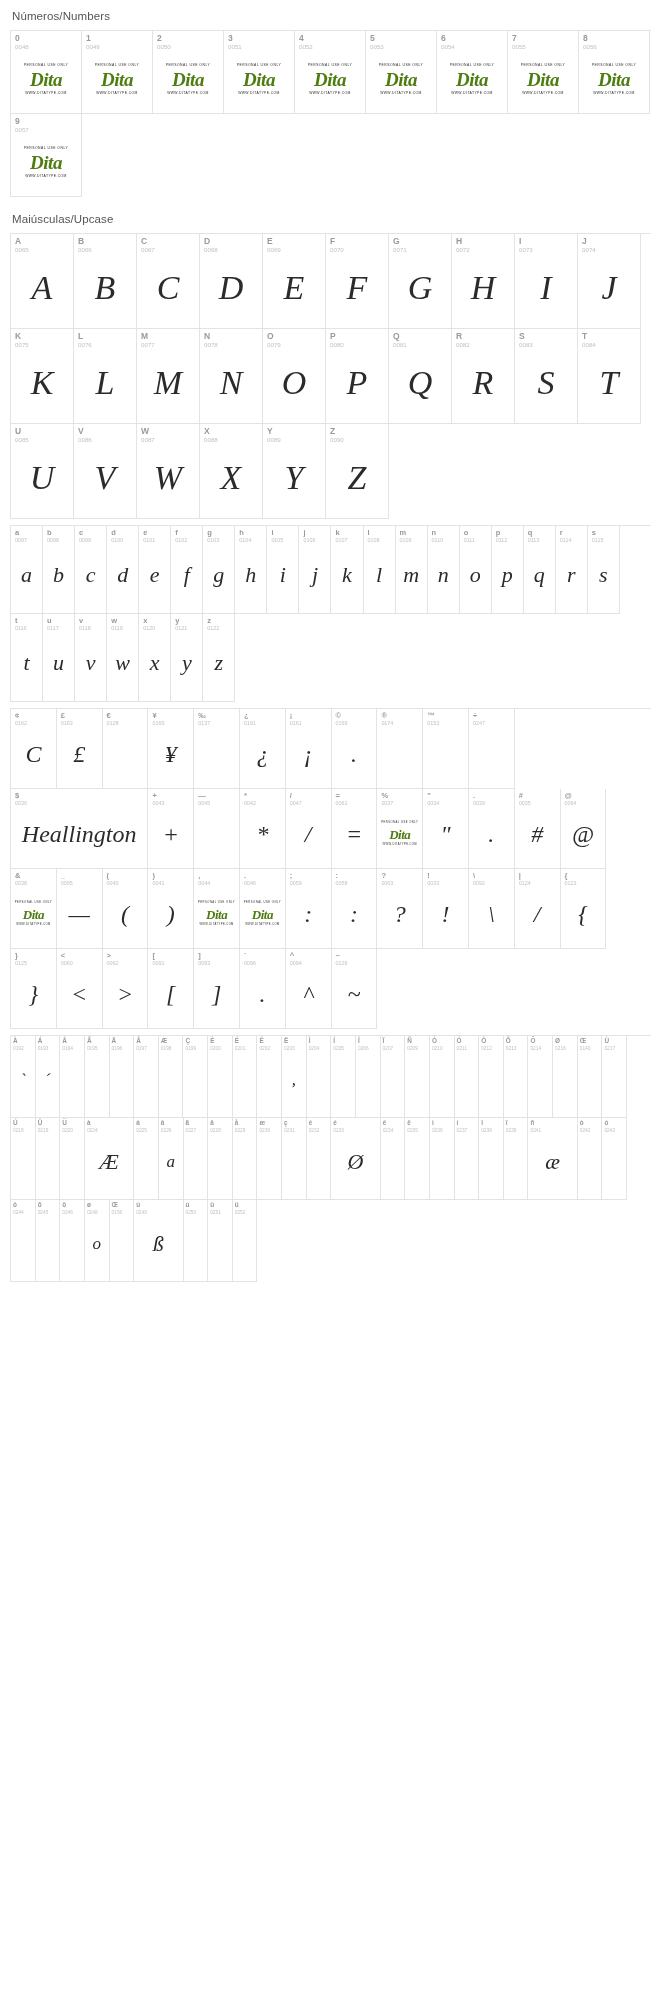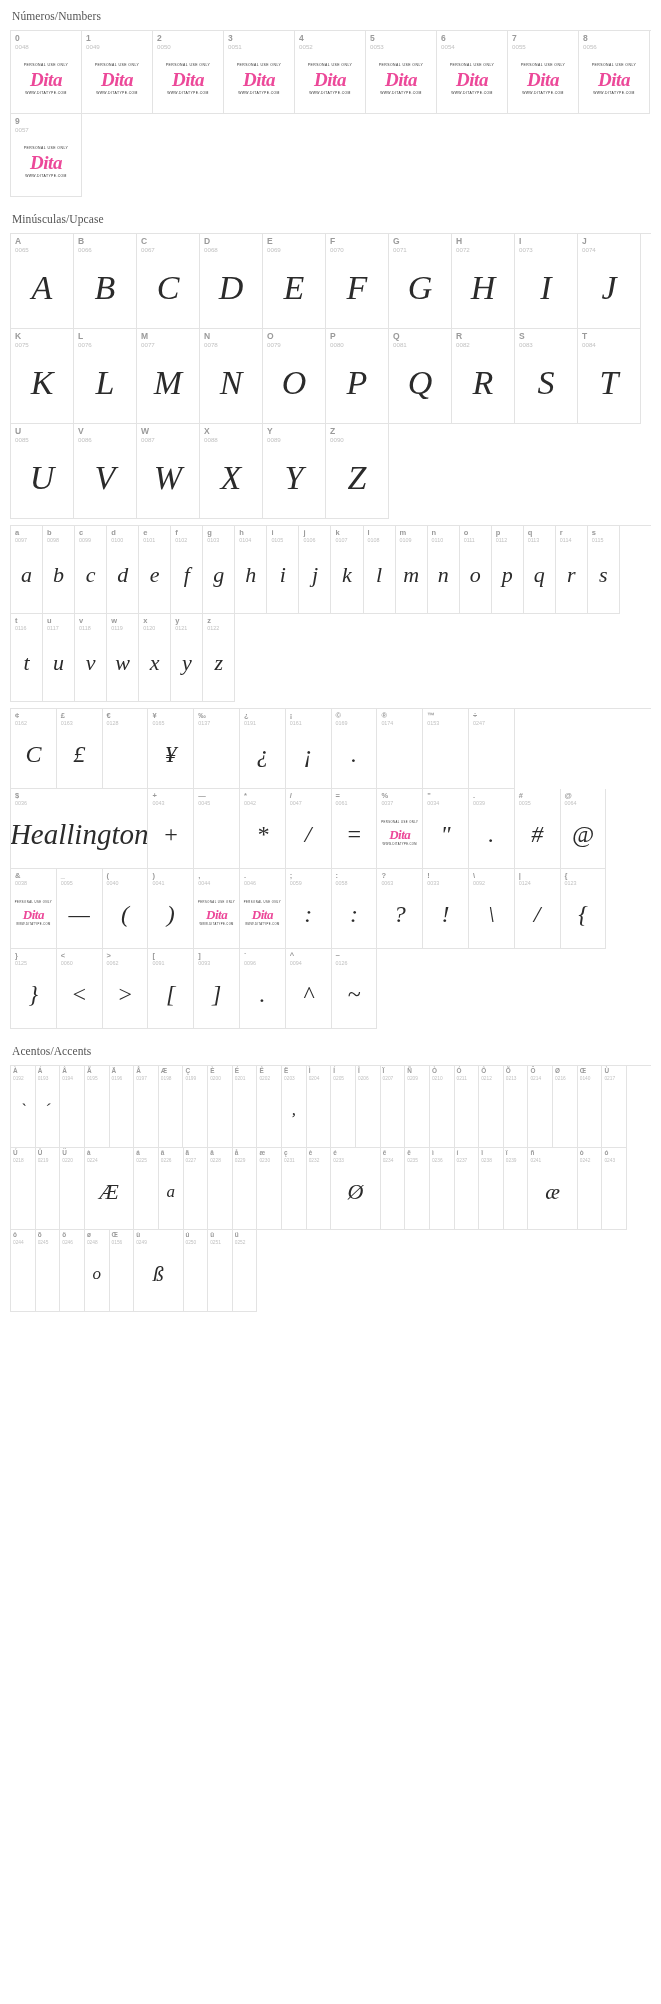--- a/index.html
+++ b/index.html
@@ -16,21 +16,20 @@
   .page {
     width: 661px;
     padding: 0 10px 24px 10px;
   }
   .section { margin-bottom: 6px; }
   .section-title {
     font-size: 11.5px;
     color: #555;
     padding: 10px 2px 8px 2px;
     letter-spacing: 0.1px;
-    font-family: Liberation Serif, serif;
   }
   .grid {
     display: flex;
     flex-wrap: wrap;
     border-left: 1px solid #e3e3e3;
     border-top: 1px solid #e3e3e3;
     width: max-content;
     max-width: 641px;
   }
   .cell {
@@ -80,21 +79,21 @@
     font-size: 3.4px;
     letter-spacing: 0.5px;
     color: #2b2b2b;
     display: block;
     margin-bottom: 3px;
   }
   .logo .name {
     font-family: "Liberation Serif", serif;
     font-weight: bold;
     font-size: 19px;
-    color: #ec4899;
+    color: #4d7c0f;
     display: block;
     letter-spacing: -0.5px;
   }
   .logo .url {
     font-family: "Liberation Sans", sans-serif;
     font-style: normal;
     font-size: 3.4px;
     letter-spacing: 0.4px;
     color: #2b2b2b;
     display: block;
@@ -112,21 +111,21 @@
   .grid-low .glyph { height: 62px; font-size: 22px; }
   .grid-low .ch { font-size: 7.5px; }
   .grid-low .code { font-size: 5.4px; }
 
   
   .grid-sym .cell { width: 45.8px; height: 80px; }
   .grid-sym .glyph { height: 56px; font-size: 24px; }
   .grid-sym .ch { font-size: 7.5px; }
   .grid-sym .code { font-size: 5.4px; }
   .grid-sym .cell.wide { width: 137.4px; }
-  .grid-sym .cell.wide .glyph { font-size: 29px; }
+  .grid-sym .cell.wide .glyph { font-size: 24px; }
 
   
   .grid-acc { max-width: 641px; }
   .grid-acc .cell { width: 24.65px; height: 82px; }
   .grid-acc .glyph { height: 58px; font-size: 17px; }
   .grid-acc .ch { font-size: 6.4px; }
   .grid-acc .code { font-size: 4.8px; }
   .grid-acc .cell.w2 { width: 49.3px; }
   .grid-acc .hdr { padding: 2px 2px 0 2px; }
   .grid-acc .cell.w2 .glyph { font-size: 22px; }
@@ -266,21 +265,21 @@
               <span class="pu">PERSONAL USE ONLY</span>
               <span class="name">Dita</span>
               <span class="url">WWW.DITATYPE.COM</span>
             </span>
           </div>
         </div>
       </div>
   </div>
 
   <div class="section">
-    <div class="section-title">Minúsculas/Upcase</div>
+    <div class="section-title">Maiúsculas/Upcase</div>
     <div class="grid grid-up" id="grid-uppercase">
         <div class="cell">
           <div class="hdr">
             <span class="ch">A</span>
             <span class="code">0065</span>
           </div>
           <div class="glyph">A</div>
         </div>
         <div class="cell">
           <div class="hdr">
@@ -971,21 +970,20 @@
           <div class="hdr">
             <span class="ch">~</span>
             <span class="code">0126</span>
           </div>
           <div class="glyph">~</div>
         </div>
       </div>
   </div>
 
   <div class="section">
-    <div class="section-title">Acentos/Accents</div>
     <div class="grid grid-acc" id="grid-accents">
         <div class="cell">
           <div class="hdr">
             <span class="ch">À</span>
             <span class="code">0192</span>
           </div>
           <div class="glyph">`</div>
         </div>
         <div class="cell">
           <div class="hdr">

